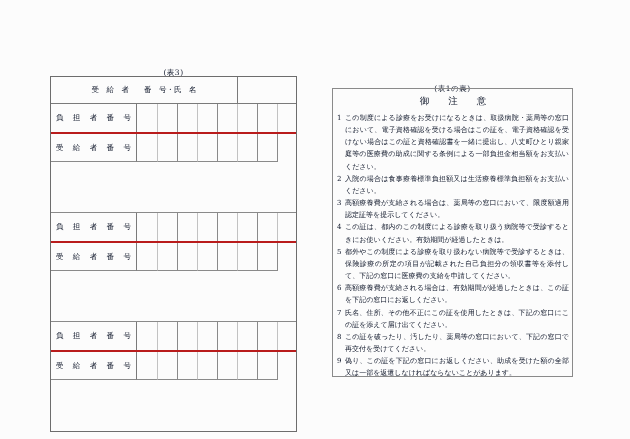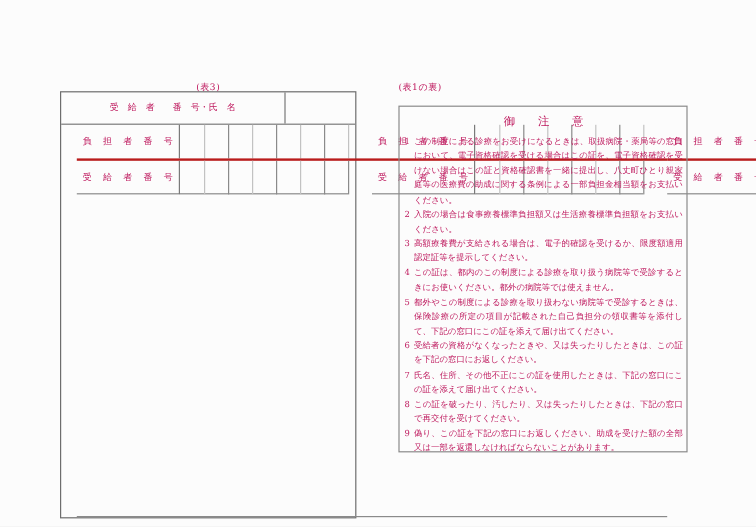--- a/index.html
+++ b/index.html
@@ -1,18 +1,18 @@
 <!DOCTYPE html>
 <html><head>
 <meta charset="utf-8">
 <style>
   html,body{margin:0;padding:0;background:#e9e9e9;}
   .canvas{
     position:relative;width:630px;height:439px;background:#fcfcfc;
-    font-family:"DejaVu Serif","Liberation Serif",serif;color:#be185d;
+    font-family:"DejaVu Serif","Liberation Serif",serif;color:#0f172a;
     overflow:hidden;
   }
   
   .left-title{
     position:absolute;left:50px;top:68px;width:247px;
     text-align:center;font-size:7.5px;letter-spacing:.5px;
   }
   .benefit-table{
     position:absolute;left:50px;top:76px;width:247px;height:356px;
     border:1px solid #6d6d6d;box-sizing:border-box;
@@ -38,22 +38,22 @@
   .row-label span{width:100%;text-align:justify;text-align-last:justify;}
   .dcell{width:20px;flex:none;box-sizing:border-box;}
   .dcell.lt{border-left:1px solid #c2c2c2;}
   .dcell.dk{border-left:1px solid #8a8a8a;}
   .row-recip .row-label,.row-recip .dcell{border-bottom:1px solid #8a8a8a;}
   .row-recip .spacer{border-bottom:none;border-left:1px solid #8a8a8a;width:19px;flex:none;}
   .name-row{flex:1;border-bottom:1px solid #8a8a8a;}
   .blk:last-child .name-row{border-bottom:none;}
   
   .right-title{
-    position:absolute;left:332px;top:68px;width:241px;
-    font-size:7.5px;letter-spacing:.5px;
+    position:absolute;left:332px;top:84px;width:241px;
+    text-align:center;font-size:7.5px;letter-spacing:.5px;
   }
   .notice-box{
     position:absolute;left:332px;top:88px;width:241px;height:289px;
     border:1px solid #8a8a8a;box-sizing:border-box;
     padding:5px 3px 5px 4px;overflow:hidden;
   }
   .notice-heading{
     text-align:center;font-size:9.5px;margin:1px 0 4px 0;
   }
   .notice-item{display:flex;font-size:7px;line-height:12.15px;}
@@ -64,21 +64,21 @@
 <body>
 
 <div class="canvas">
 
   <div class="left-title">(表3)</div>
 
   <div class="benefit-table">
     <div class="t-header">
       <div class="h1">受　給　者　　番　号・氏　名</div>
     </div>
-    <div id="table-blocks" style="display: flex; flex: 1 1 0%; min-height: 0px; margin-left: 13px;">
+    <div id="table-blocks" style="display: flex; flex-direction: column; flex: 1 1 0%; min-height: 0px;">
         <div class="blk">
           <div class="rowline row-payer">
             <div class="row-label">
               <span>負 担 者 番 号</span>
             </div>
             <div class="dcell"></div>
             <div class="dcell lt"></div>
             <div class="dcell dk"></div>
             <div class="dcell lt"></div>
             <div class="dcell dk"></div>
@@ -170,41 +170,41 @@
         <div class="notice-item">
           <div class="num">1</div>
           <div class="txt">この制度による診療をお受けになるときは、取扱病院・薬局等の窓口において、電子資格確認を受ける場合はこの証を、電子資格確認を受けない場合はこの証と資格確認書を一緒に提出し、八丈町ひとり親家庭等の医療費の助成に関する条例による一部負担金相当額をお支払いください。</div>
         </div>
         <div class="notice-item">
           <div class="num">2</div>
           <div class="txt">入院の場合は食事療養標準負担額又は生活療養標準負担額をお支払いください。</div>
         </div>
         <div class="notice-item">
           <div class="num">3</div>
-          <div class="txt">高額療養費が支給される場合は、電子的確認を受けるか、限度額適用認定証等を提示してください。</div>
+          <div class="txt">高額療養費が支給される場合は、薬局等の窓口において、限度額適用認定証等を提示してください。</div>
         </div>
         <div class="notice-item">
           <div class="num">4</div>
-          <div class="txt">この証は、都内のこの制度による診療を取り扱う病院等で受診するときにお使いください。都外の病院等では使えません。</div>
+          <div class="txt">この証は、都内のこの制度による診療を取り扱う病院等で受診するときにお使いください。有効期間が経過したときは。</div>
         </div>
         <div class="notice-item">
           <div class="num">5</div>
-          <div class="txt">都外やこの制度による診療を取り扱わない病院等で受診するときは、保険診療の所定の項目が記載された自己負担分の領収書等を添付して、下記の窓口にこの証を添えて届け出てください。</div>
+          <div class="txt">都外やこの制度による診療を取り扱わない病院等で受診するときは、保険診療の所定の項目が記載された自己負担分の領収書等を添付して、下記の窓口に医療費の支給を申請してください。</div>
         </div>
         <div class="notice-item">
           <div class="num">6</div>
-          <div class="txt">受給者の資格がなくなったときや、又は失ったりしたときは、この証を下記の窓口にお返しください。</div>
+          <div class="txt">高額療養費が支給される場合は、有効期間が経過したときは、この証を下記の窓口にお返しください。</div>
         </div>
         <div class="notice-item">
           <div class="num">7</div>
           <div class="txt">氏名、住所、その他不正にこの証を使用したときは、下記の窓口にこの証を添えて届け出てください。</div>
         </div>
         <div class="notice-item">
           <div class="num">8</div>
-          <div class="txt">この証を破ったり、汚したり、又は失ったりしたときは、下記の窓口で再交付を受けてください。</div>
+          <div class="txt">この証を破ったり、汚したり、薬局等の窓口において、下記の窓口で再交付を受けてください。</div>
         </div>
         <div class="notice-item">
           <div class="num">9</div>
           <div class="txt">偽り、この証を下記の窓口にお返しください、助成を受けた額の全部又は一部を返還しなければならないことがあります。</div>
         </div>
       </div>
 
   </div>
 
 </div>

